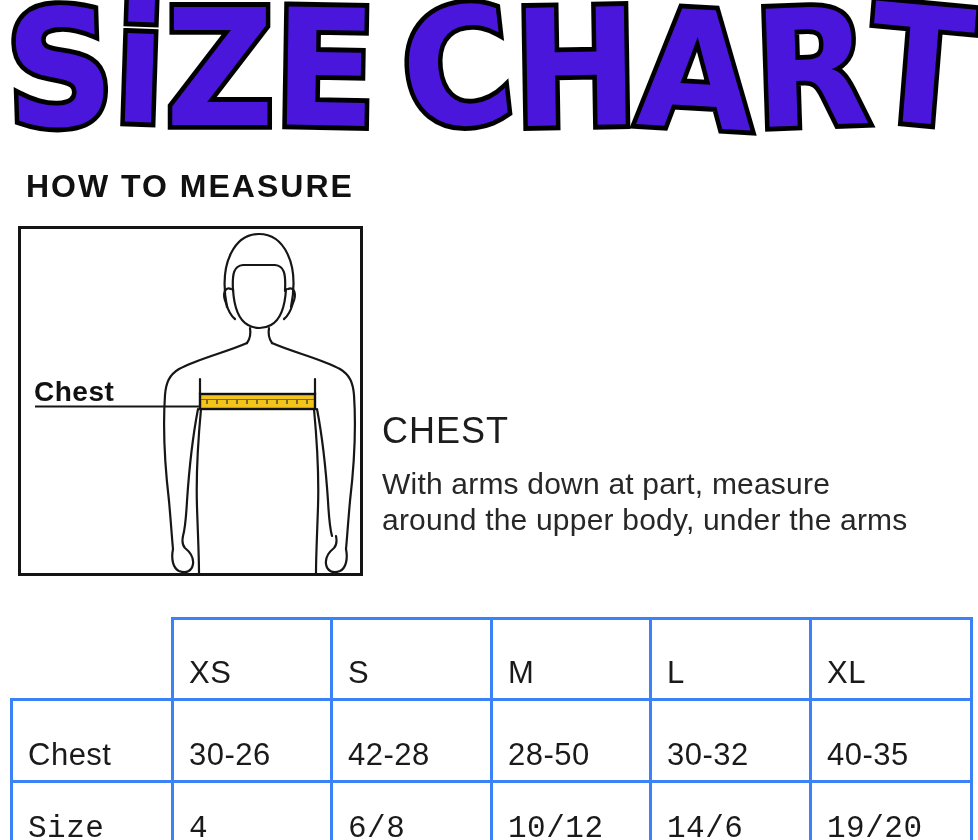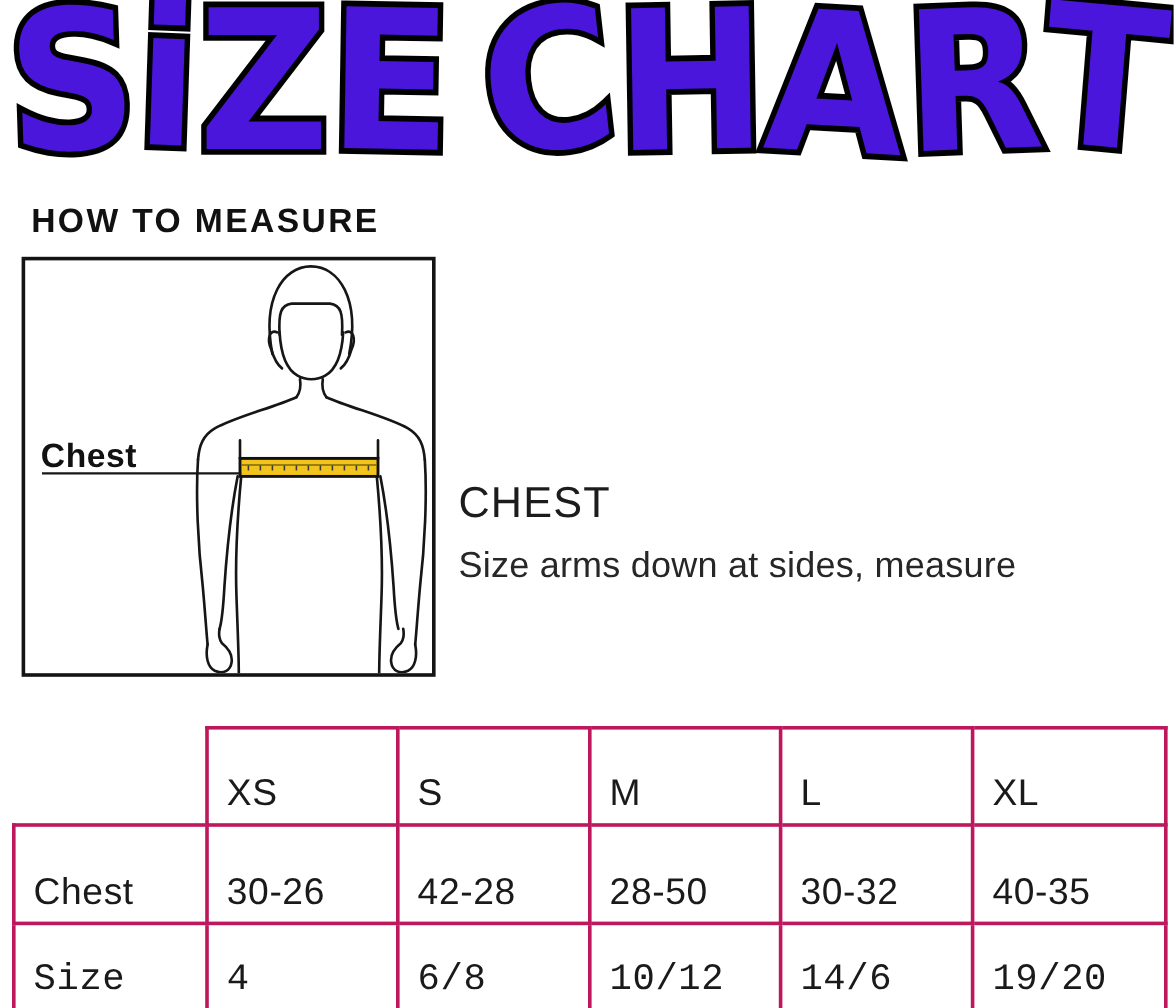--- a/index.html
+++ b/index.html
@@ -8,33 +8,33 @@
 
   
   .title{display:flex;justify-content:space-between;align-items:flex-start;
          padding:0 6px;height:158px;line-height:138px;
          font-family:"DejaVu Sans",sans-serif;font-weight:bold;}
   .title .tl{display:inline-block;font-size:150px;color:var(--title-fill,#4A16DB);
          -webkit-text-stroke:9px var(--title-outline,#000);paint-order:stroke fill;}
   .title .tl.sp{width:42px;}
 
   
-  .htm{margin:10px 0 2px 26px;font-size:28px;font-weight:bold;letter-spacing:2px;color:#111;height:36px;}
+  .htm{margin:10px 0 14px 26px;font-size:32px;font-weight:bold;letter-spacing:2px;color:#111;height:36px;}
 
   
   .measure{position:relative;height:399px;}
   .figure-box{position:absolute;left:18px;top:8px;width:339px;height:344px;border:3px solid #141414;background:#fff;}
   .instr{position:absolute;left:382px;top:192px;}
   .instr-h{font-size:36px;letter-spacing:1px;color:#1c1c1c;}
   .instr-p{margin-top:14px;font-size:30px;line-height:36px;letter-spacing:.2px;color:#272727;}
 
   
   table.size{border-collapse:collapse;margin-left:10px;width:960px;table-layout:fixed;
              font-size:31px;color:#1a1a1a;letter-spacing:.5px;}
-  table.size td{border:3px solid #be185d;vertical-align:bottom;padding:0 0 7px 15px;overflow:hidden;}
+  table.size td{border:3px solid #3b82f6;vertical-align:bottom;padding:0 0 7px 15px;overflow:hidden;}
   table.size td.blank{border:none;}
   tr.r-head td{height:71px;}
   tr.r-chest td{height:72px;}
   tr.r-size td{height:63px;font-family:Liberation Mono, monospace;}
 </style>
 </head>
 <body>
 
 <div class="page">
 
@@ -95,21 +95,22 @@
         </g>
 
         <line x1="14" y1="177.5" x2="180" y2="177.5" stroke="#161616" stroke-width="2"></line>
         <text x="13" y="172" font-size="28" font-weight="bold" fill="#111" letter-spacing="0.5" font-family="Liberation Sans, sans-serif">Chest</text>
       </svg>
     </div>
 
     <div class="instr">
       <div class="instr-h">CHEST</div>
       <div class="instr-p">
-        <div>Size arms down at sides, measure</div>
+        <div>With arms down at part, measure</div>
+        <div>around the upper body, under the arms</div>
       </div>
     </div>
   </div>
 
   <table class="size">
     <colgroup>
       <col style="width:161px">
         <col style="width:159px">
         <col style="width:160px">
       <col style="width:159px">

